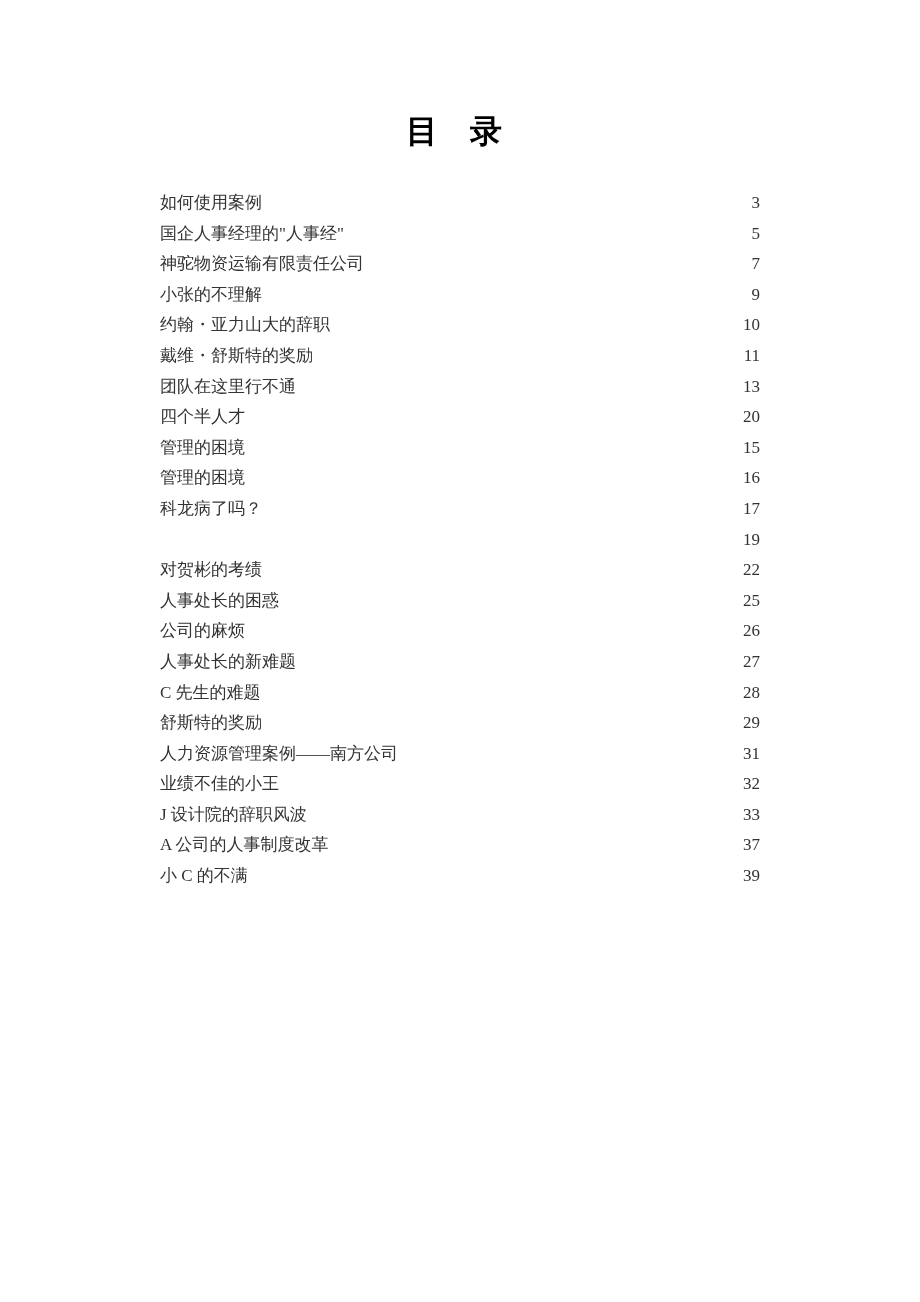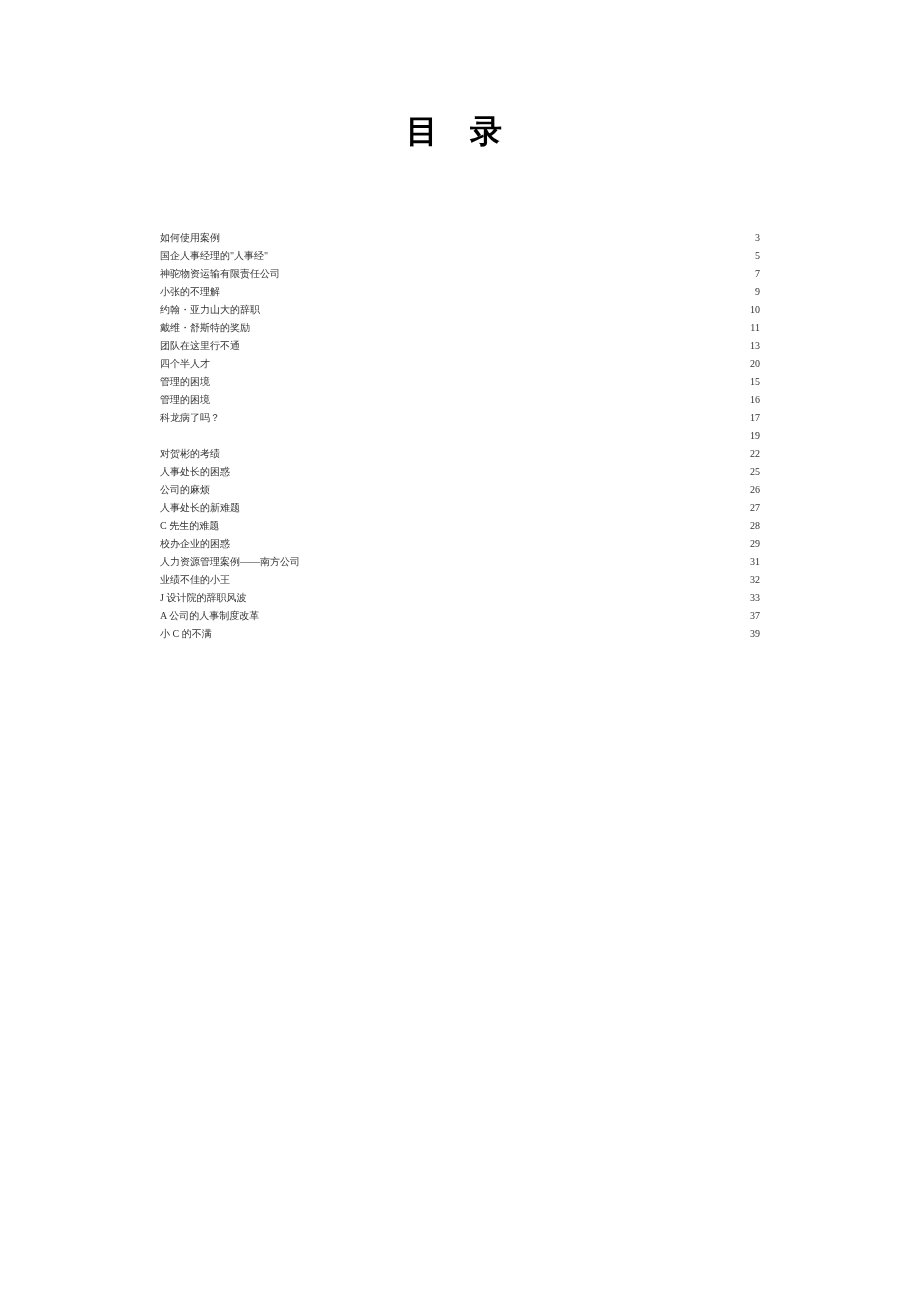--- a/index.html
+++ b/index.html
@@ -13,29 +13,29 @@
       background: #ffffff;
       font-family: "SimSun", "宋体", serif;
       padding: 110px 160px 0 160px;
     }
     .title {
       text-align: center;
       font-size: 32px;
       font-weight: bold;
       color: #000000;
       letter-spacing: 12px;
-      margin-bottom: 75px;
+      margin-bottom: 34px;
     }
     .toc {
       width: 100%;
     }
     .toc-entry {
       display: flex;
       align-items: baseline;
-      font-size: 10px;
+      font-size: 17px;
       color: #333333;
       line-height: 1.8;
       margin-bottom: 0px;
       white-space: nowrap;
     }
     .toc-label {
       flex-shrink: 0;
     }
     .toc-dots {
       flex: 1;
@@ -140,21 +140,21 @@
       <span class="toc-label">人事处长的新难题</span>
       <span class="toc-dots"></span>
       <span class="toc-page">27</span>
     </div>
     <div class="toc-entry">
       <span class="toc-label">C 先生的难题</span>
       <span class="toc-dots"></span>
       <span class="toc-page">28</span>
     </div>
     <div class="toc-entry">
-      <span class="toc-label">校办企业的困惑</span>
+      <span class="toc-label">舒斯特的奖励</span>
       <span class="toc-dots"></span>
       <span class="toc-page">29</span>
     </div>
     <div class="toc-entry">
       <span class="toc-label">人力资源管理案例——南方公司</span>
       <span class="toc-dots"></span>
       <span class="toc-page">31</span>
     </div>
     <div class="toc-entry">
       <span class="toc-label">业绩不佳的小王</span>

